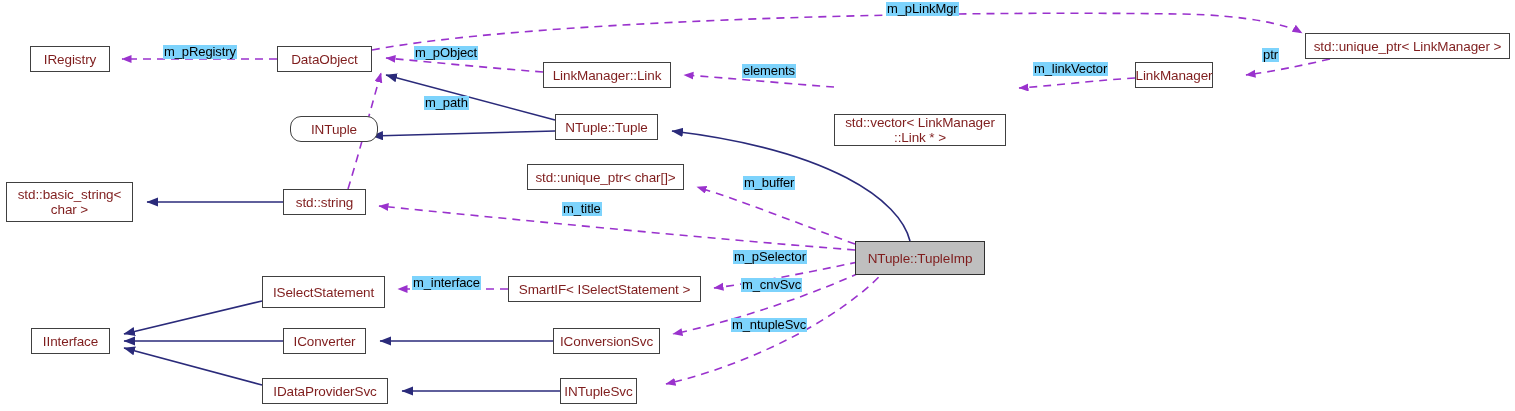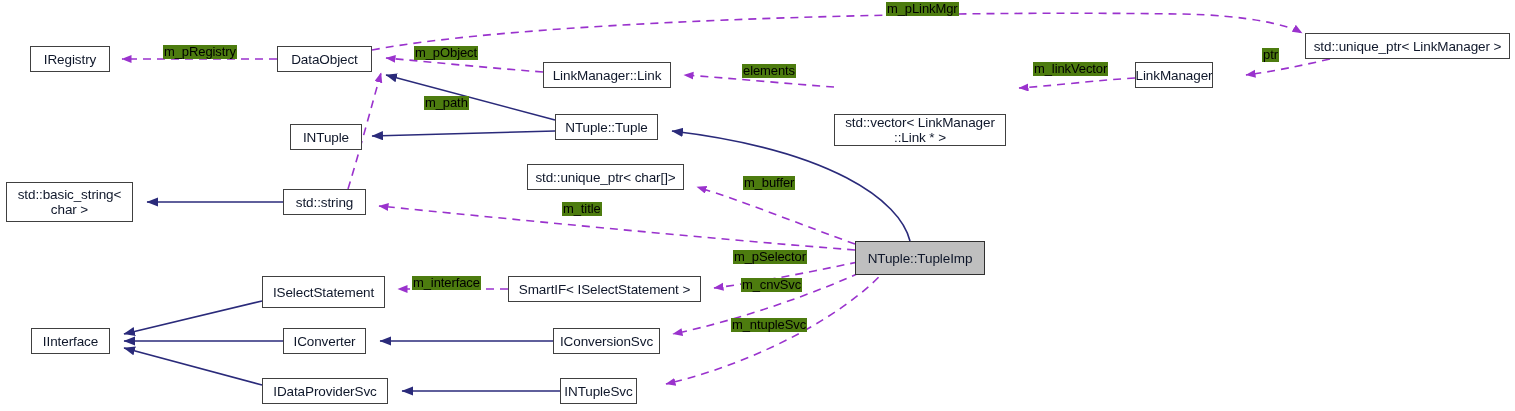--- a/index.html
+++ b/index.html
@@ -16,41 +16,41 @@
     position:absolute;
     left:0;top:0;
     width:1515px;height:411px;
     pointer-events:none;
   }
   .node{
     position:absolute;
     box-sizing:border-box;
     border:1px solid #404040;
     background:#ffffff;
-    color:#0f172a;
+    color:#7f1d1d;
     font-size:13.5px;
     line-height:15px;
     text-align:center;
     display:flex;
     align-items:center;
     justify-content:center;
     white-space:pre-line;
     letter-spacing:-0.1px;
     z-index:5;
   }
   .node.highlight{
     background:#bfbfbf;
     border:1px solid #303030;
   }
   .edge-label{
     position:absolute;
     font-size:13px;
     line-height:14px;
     color:#000000;
-    background:#4d7c0f;
+    background:#7dd3fc;
     white-space:nowrap;
     padding:0 1px;
     letter-spacing:-0.1px;
     z-index:6;
   }
 </style>
 </head>
 <body>
 
 <div id="diagram">
@@ -122,21 +122,21 @@
 
   <div class="node" style="left:543px;top:62px;width:128px;height:26px;">LinkManager::Link</div>
 
   <div class="node" style="left:834px;top:70px;width:172px;height:32px;margin-top:44px;">std::vector&lt; LinkManager
 ::Link * &gt;</div>
 
   <div class="node" style="left:1135px;top:62px;width:78px;height:26px;">LinkManager</div>
 
   <div class="node" style="left:1305px;top:33px;width:205px;height:26px;">std::unique_ptr&lt; LinkManager &gt;</div>
 
-  <div class="node" style="left:290px;top:124px;width:72px;height:26px;">INTuple</div>
+  <div class="node" style="left:290px;top:116px;width:88px;height:26px;border-radius:11px;">INTuple</div>
 
   <div class="node" style="left:555px;top:114px;width:103px;height:26px;">NTuple::Tuple</div>
 
   <div class="node" style="left:527px;top:164px;width:157px;height:26px;">std::unique_ptr&lt; char[]&gt;</div>
 
   <div class="node" style="left:6px;top:182px;width:127px;height:40px;">std::basic_string&lt;
 char &gt;</div>
 
   <div class="node" style="left:283px;top:189px;width:83px;height:26px;">std::string</div>
 

